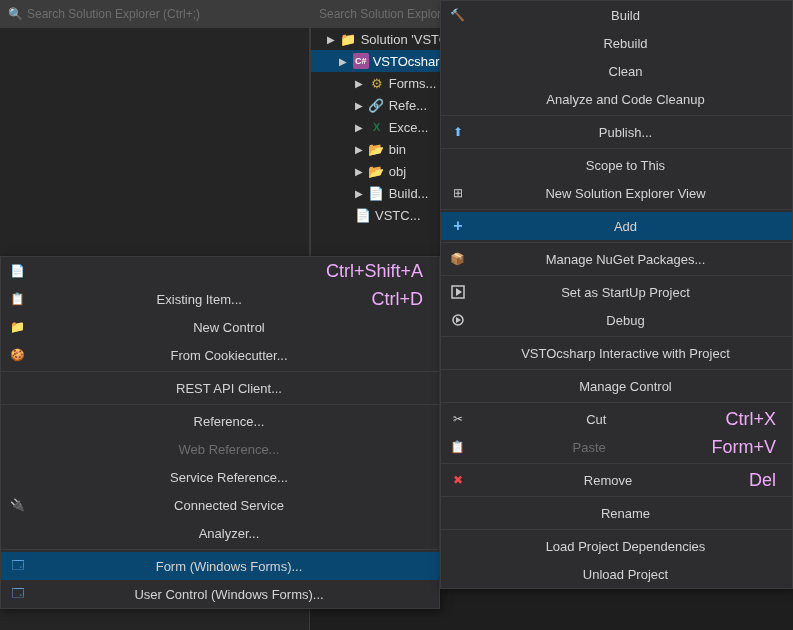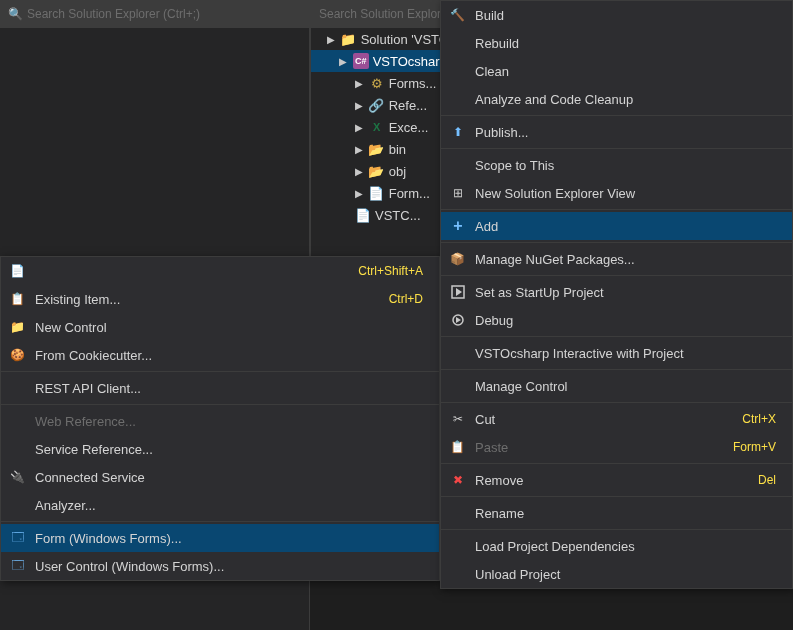--- a/index.html
+++ b/index.html
@@ -87,24 +87,25 @@
       width: 18px;
       height: 18px;
       display: flex;
       align-items: center;
       justify-content: center;
       flex-shrink: 0;
       font-size: 12px;
     }
     .menu-item .menu-label {
       flex: 1;
+      text-align: center;
     }
     .menu-item .shortcut {
-      color: #fde047;
-      font-size: 12px;
+      color: #f0abfc;
+      font-size: 18px;
       margin-left: auto;
     }
     .menu-separator {
       height: 1px;
       background: #3c3c3c;
       margin: 2px 0;
     }
 
     
     .context-menu {
@@ -233,21 +234,21 @@
     <span class="label">bin</span>
   </div>
   <div class="tree-item" style="padding-left:44px;">
     <span class="arrow">▶</span>
     <span class="icon icon-folder">📂</span>
     <span class="label">obj</span>
   </div>
   <div class="tree-item" style="padding-left:44px;">
     <span class="arrow">▶</span>
     <span class="icon icon-form">📄</span>
-    <span class="label">Form...</span>
+    <span class="label">Build...</span>
   </div>
   <div class="tree-item" style="padding-left:44px;">
     <span class="icon icon-file">📄</span>
     <span class="label">VSTC...</span>
   </div>
 </div>
 
 <div class="submenu-add">
 
   <div class="menu-item">
@@ -271,20 +272,24 @@
     <span class="menu-label">From Cookiecutter...</span>
   </div>
   <div class="menu-separator"></div>
 
   <div class="menu-item">
     <span class="menu-icon"></span>
     <span class="menu-label">REST API Client...</span>
   </div>
   <div class="menu-separator"></div>
 
+  <div class="menu-item">
+    <span class="menu-icon"></span>
+    <span class="menu-label">Reference...</span>
+  </div>
 
   <div class="menu-item disabled">
     <span class="menu-icon"></span>
     <span class="menu-label">Web Reference...</span>
   </div>
 
   <div class="menu-item">
     <span class="menu-icon"></span>
     <span class="menu-label">Service Reference...</span>
   </div>

